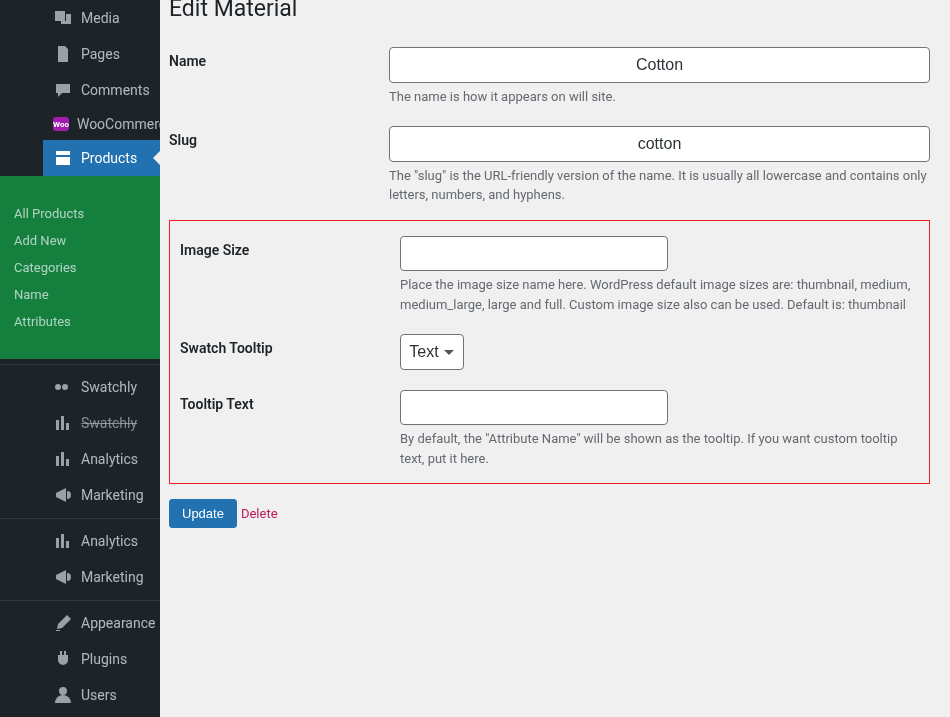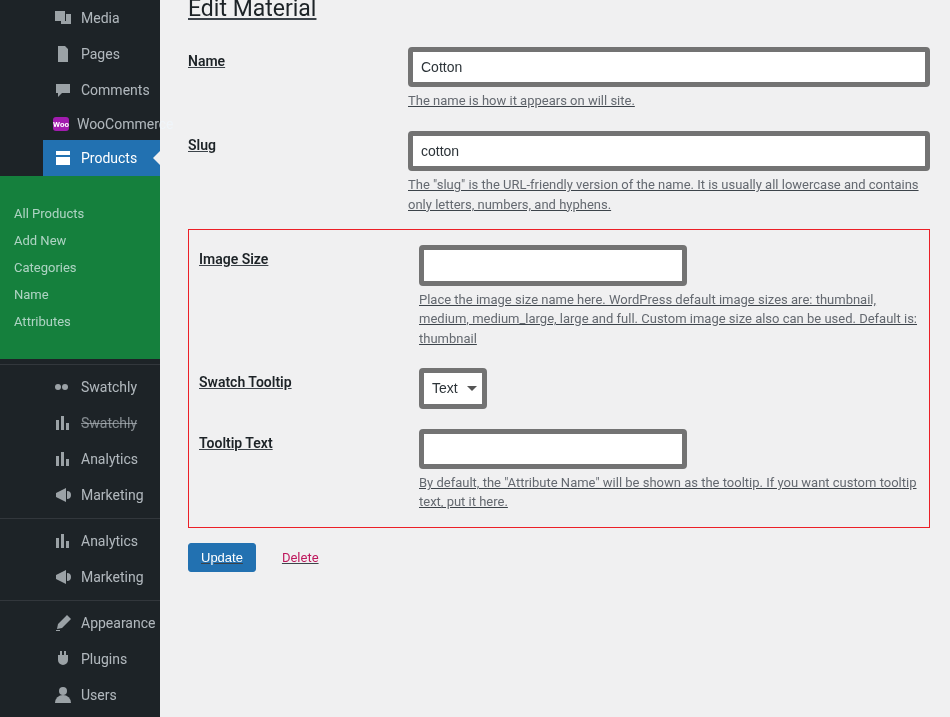--- a/index.html
+++ b/index.html
@@ -81,23 +81,22 @@
   font-size: 8px;
   font-weight: bold;
   margin-right: 8px;
 }
 .menu-item.strike .menu-label {
   text-decoration: line-through;
   opacity: 0.7;
 }
 .content {
   flex: 1;
-  padding: 0 20px 20px 28px;
+  padding: 0 20px 20px 9px;
   overflow: hidden;
-  text-decoration: underline;
 }
 .page-title {
   font-size: 23px;
   font-weight: 400;
   color: #1d2327;
   margin-top: -5px;
   padding-bottom: 10px;
 }
 .form-table { width: 100%; }
 .form-row { display: flex; align-items: flex-start; padding: 15px 0 5px 0; }
@@ -106,27 +105,28 @@
   flex-shrink: 0;
   font-weight: 600;
   color: #1d2327;
   font-size: 14px;
   padding-top: 6px;
 }
 .form-field { flex: 1; }
 .text-input, .select-input {
   width: 100%;
   padding: 4px 8px;
-  font-size: 14px;
-  border: 5px solid #737373;
+  font-size: 16px;
+  border: 1px solid #737373;
   border-radius: 4px;
   background: #fff;
   color: #2c3338;
   line-height: 1.6;
   min-height: 30px;
+  text-align: center;
 }
 .select-input { max-width: 150px; padding-right: 24px; }
 .small-input { max-width: 268px; }
 .description {
   color: #646970;
   font-size: 13px;
   margin-top: 4px;
   line-height: 1.5;
 }
 .highlight-box {
@@ -161,21 +161,21 @@
 .btn {
   display: inline-block;
   padding: 6px 12px;
   border-radius: 3px;
   font-size: 13px;
   cursor: pointer;
   border: 1px solid;
 }
 .btn-primary { background: #2271b1; color: #fff; border-color: #2271b1; }
 .btn-upload { margin-top: 10px; }
-.submit-row { margin-top: 15px; display: flex; align-items: center; gap: 26px; }
+.submit-row { margin-top: 15px; display: flex; align-items: center; gap: 4px; }
 .delete-link { color: #be185d; text-decoration: none; cursor: pointer; font-size: 13px; }
 .select-wrap { position: relative; display: inline-block; }
 .select-wrap::after {
   content: "";
   position: absolute;
   right: 10px; top: 50%;
   margin-top: -2px;
   border: 5px solid transparent;
   border-top-color: #555;
   pointer-events: none;

